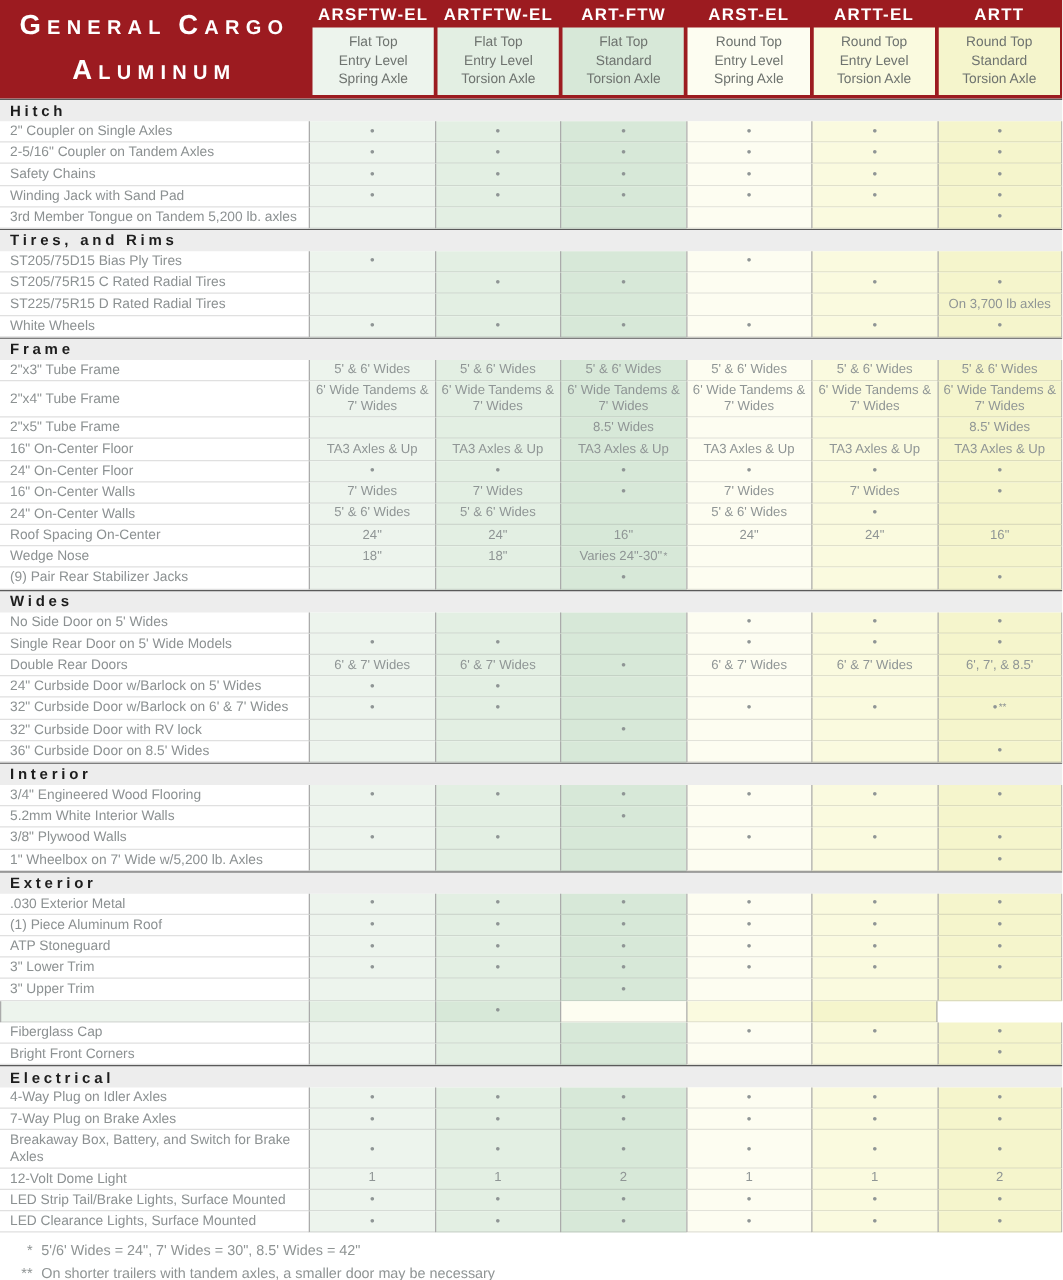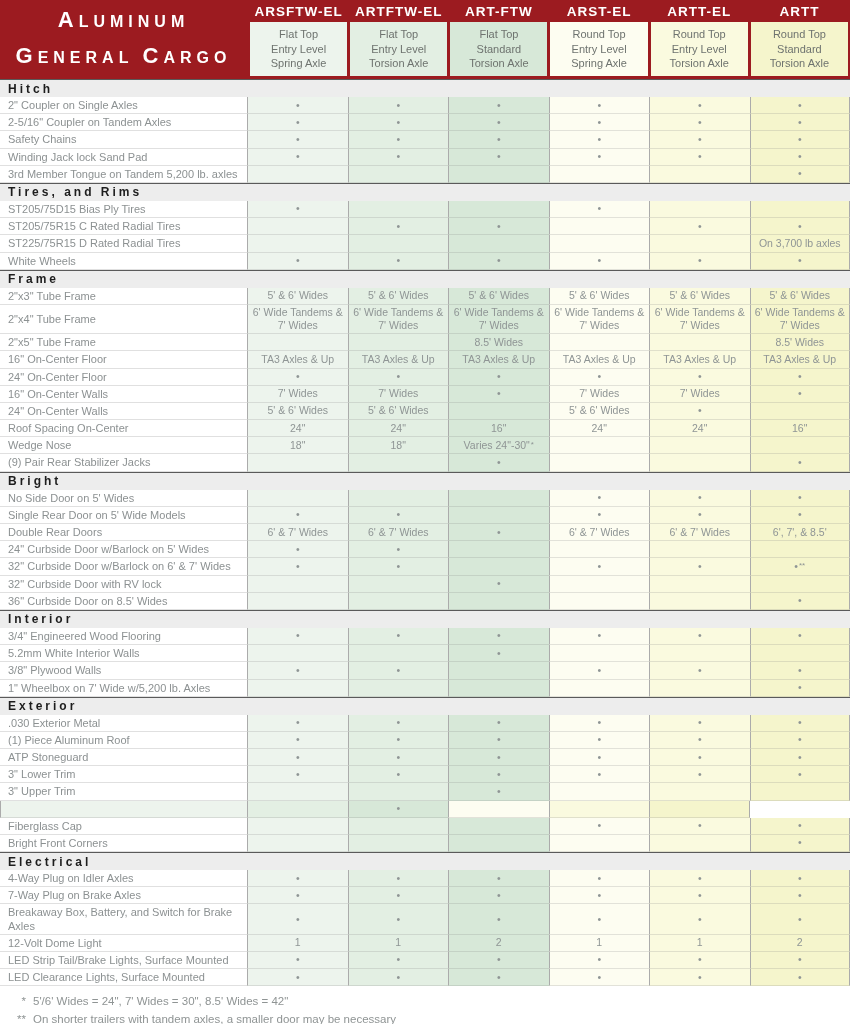--- a/index.html
+++ b/index.html
@@ -39,22 +39,22 @@
   .fnote { display:flex; line-height:1.5; }
   .fmark { width:20px; text-align:right; margin-right:7px; flex-shrink:0; }
 </style>
 </head>
 <body>
 
 <div class="sheet">
 
   <div class="header">
     <div class="title-cell">
+      <div class="title-line"><span class="cap">G</span>ENERAL <span class="cap">C</span>ARGO</div>
       <div class="title-line"><span class="cap">A</span>LUMINUM</div>
-      <div class="title-line"><span class="cap">G</span>ENERAL <span class="cap">C</span>ARGO</div>
     </div>
 
   <div class="hcol">
         <div class="model-name">ARSFTW-EL</div>
         <div class="model-sub" style="background: rgb(237, 244, 237);">
           <div>Flat Top</div>
           <div>Entry Level</div>
           <div>Spring Axle</div>
         </div>
       </div>
@@ -125,21 +125,21 @@
       <div class="trow">
         <div class="rlabel">Safety Chains</div>
         <div class="cell" style="background: rgb(237, 244, 237);">•</div>
         <div class="cell" style="background: rgb(227, 239, 227);">•</div>
         <div class="cell" style="background: rgb(215, 232, 216);">•</div>
         <div class="cell" style="background: rgb(253, 253, 241);">•</div>
         <div class="cell" style="background: rgb(250, 250, 223);">•</div>
         <div class="cell" style="background: rgb(245, 245, 204);">•</div>
       </div>
       <div class="trow">
-        <div class="rlabel">Winding Jack lock Sand Pad</div>
+        <div class="rlabel">Winding Jack with Sand Pad</div>
         <div class="cell" style="background: rgb(237, 244, 237);">•</div>
         <div class="cell" style="background: rgb(227, 239, 227);">•</div>
         <div class="cell" style="background: rgb(215, 232, 216);">•</div>
         <div class="cell" style="background: rgb(253, 253, 241);">•</div>
         <div class="cell" style="background: rgb(250, 250, 223);">•</div>
         <div class="cell" style="background: rgb(245, 245, 204);">•</div>
       </div>
       <div class="trow">
         <div class="rlabel">3rd Member Tongue on Tandem 5,200 lb. axles</div>
         <div class="cell" style="background: rgb(237, 244, 237);"></div>
@@ -275,21 +275,21 @@
       <div class="trow">
         <div class="rlabel">(9) Pair Rear Stabilizer Jacks</div>
         <div class="cell" style="background: rgb(237, 244, 237);"></div>
         <div class="cell" style="background: rgb(227, 239, 227);"></div>
         <div class="cell" style="background: rgb(215, 232, 216);">•</div>
         <div class="cell" style="background: rgb(253, 253, 241);"></div>
         <div class="cell" style="background: rgb(250, 250, 223);"></div>
         <div class="cell" style="background: rgb(245, 245, 204);">•</div>
       </div>
       <div class="section-band">
-        <span>Bright</span>
+        <span>Wides</span>
       </div>
       <div class="trow">
         <div class="rlabel">No Side Door on 5' Wides</div>
         <div class="cell" style="background: rgb(237, 244, 237);"></div>
         <div class="cell" style="background: rgb(227, 239, 227);"></div>
         <div class="cell" style="background: rgb(215, 232, 216);"></div>
         <div class="cell" style="background: rgb(253, 253, 241);">•</div>
         <div class="cell" style="background: rgb(250, 250, 223);">•</div>
         <div class="cell" style="background: rgb(245, 245, 204);">•</div>
       </div>

